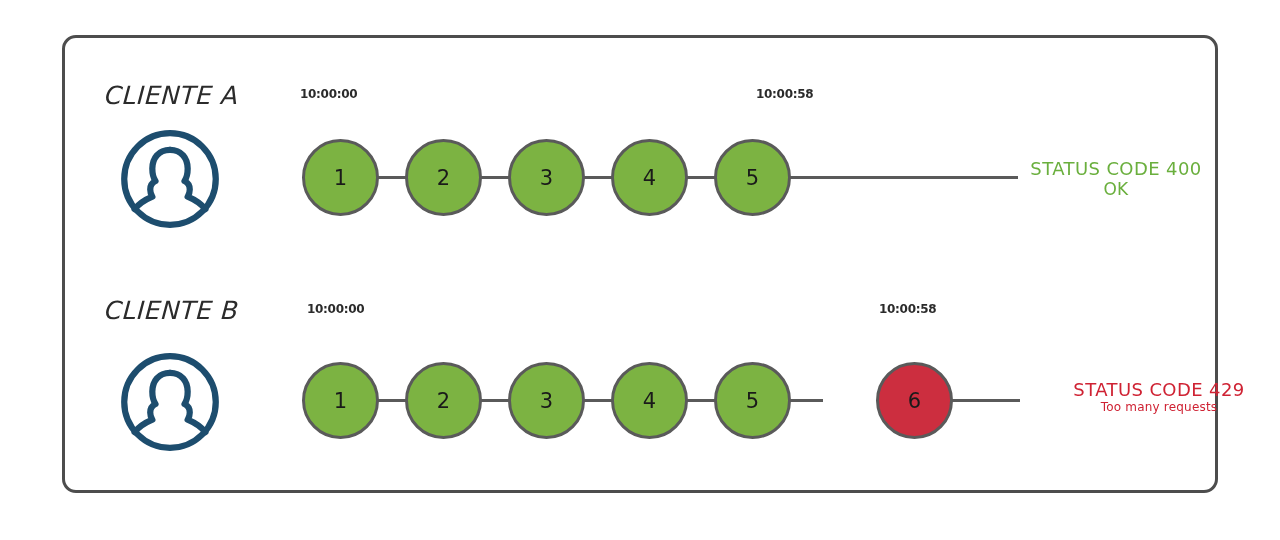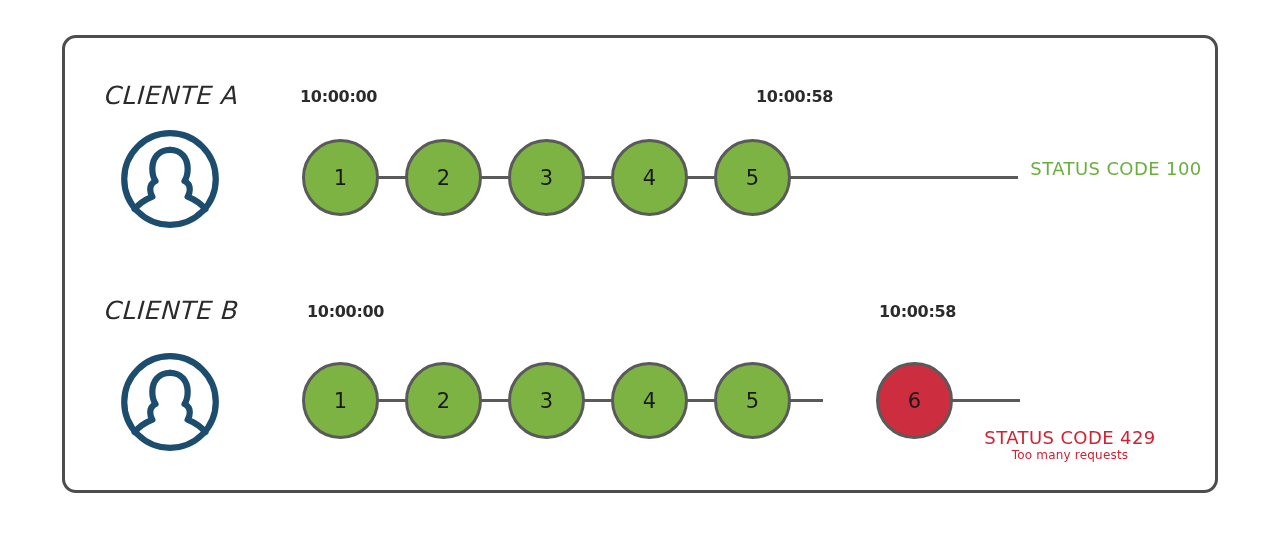--- a/index.html
+++ b/index.html
@@ -49,21 +49,21 @@
     font-size: 25px;
     font-style: italic;
     font-weight: 400;
     letter-spacing: 0.5px;
     color: #2b2b2b;
     transform: skewX(-4deg);
   }
 
   .timestamp {
     font-family: "DejaVu Sans", sans-serif;
-    font-size: 16px;
+    font-size: 12px;
     font-weight: bold;
     color: #2b2b2b;
     letter-spacing: -0.3px;
   }
 
   .status {
     position: absolute;
     text-align: center;
     white-space: nowrap;
     font-family: "DejaVu Sans", sans-serif;
@@ -160,21 +160,22 @@
       <span>3</span>
     </div>
   <div class="node green" style="left:611px; top:139px;">
       <span>4</span>
     </div>
   <div class="node green" style="left:714px; top:139px;">
       <span>5</span>
     </div>
 
   <div class="status ok" style="left:1026px; top:158px; width:180px;">
-    <span class="line1">STATUS CODE 100</span>
+    <span class="line1">STATUS CODE 400</span>
+    <span class="line2">OK</span>
   </div>
 
   <div class="txt client-label" style="left:105px; top:297px;">CLIENTE B</div>
 
   <div class="txt timestamp" style="left:307px; top:303px;">10:00:00</div>
 
   <div class="txt timestamp" style="left:879px; top:303px;">10:00:58</div>
 
   <div class="avatar" style="left:118px; top:350px;">
     <svg viewBox="0 0 100 100" width="104" height="104">
@@ -213,17 +214,17 @@
   <div class="node green" style="left:611px; top:362px;">
       <span>4</span>
     </div>
   <div class="node green" style="left:714px; top:362px;">
       <span>5</span>
     </div>
   <div class="node red" style="left:876px; top:362px;">
       <span>6</span>
     </div>
 
-  <div class="status err" style="left:970px; top:379px; width:200px;margin-top:48px;">
+  <div class="status err" style="left:1059px; top:379px; width:200px;">
     <span class="line1">STATUS CODE 429</span>
     <span class="line2">Too many requests</span>
   </div>
 </div>
 
 </body></html>

